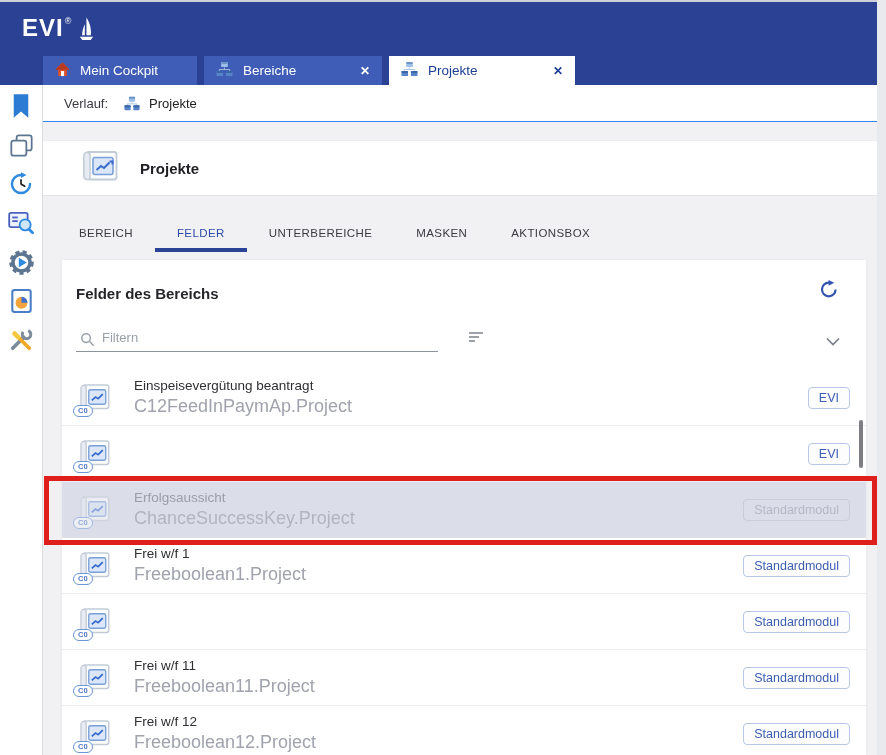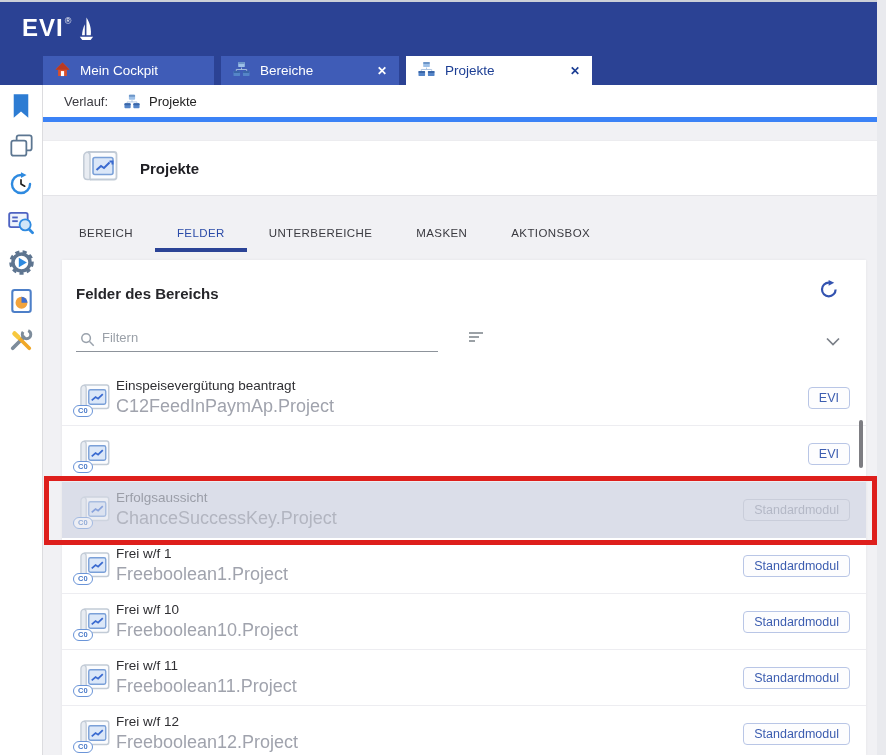--- a/index.html
+++ b/index.html
@@ -13,41 +13,41 @@
   .logo { position:absolute; left:22px; top:12px; display:flex; align-items:flex-start;
           color:#fff; font-size:24px; font-weight:bold; letter-spacing:1px; }
   .logo sup { font-size:9px; margin:2px 1px 0 1px; font-weight:normal; }
   .logo svg { margin-left:3px; margin-top:2px; }
 
   .tabbar { position:absolute; left:43px; bottom:0; display:flex; gap:7px; }
   .wtab { height:29px; display:flex; align-items:center; padding:0 12px;
           background:#3f5cb7; color:#fff; font-size:13.5px; cursor:default; }
   .wtab .wtab-label { margin-left:10px; white-space:nowrap; }
   .wtab .close-x { margin-left:auto; font-weight:bold; font-size:12px; padding-left:14px; }
-  .wtab.t1 { width:171px; }
+  .wtab.t1 { width:154px; }
   .wtab.t2 { width:178px; }
   .wtab.t3 { width:186px; }
   .wtab.active { background:#fff; color:#1c3e94; }
   .wtab.active .close-x { color:#1c3e94; }
 
   
   .right-strip { position:absolute; left:877px; top:0; width:9px; height:755px; background:#e9eaee; }
 
   
   .sidebar { position:absolute; left:0; top:85px; width:43px; height:670px; background:#fff;
              border-right:1px solid #dcdcdf; display:flex; flex-direction:column; align-items:center;
              padding-top:8px; }
   .side-btn { width:43px; height:26px; display:flex; align-items:center; justify-content:center;
               margin-bottom:13px; cursor:pointer; }
 
   
   .content { position:absolute; left:43px; top:85px; width:834px; height:670px; background:#f1f1f4; }
 
   .breadcrumb { position:absolute; left:0; top:0; width:834px; height:37px; background:#fff;
-                border-bottom:5px solid #3b82f6; display:flex; align-items:center; padding-left:21px;
+                border-bottom:1px solid #3b82f6; display:flex; align-items:center; padding-left:21px;
                 font-size:13px; color:#3a3a40; }
   .breadcrumb .crumb-icon { margin:0 9px 0 16px; display:flex; }
   .breadcrumb .crumb-item { color:#222; }
 
   .title-card { position:absolute; left:0; top:55px; width:834px; height:56px; background:#fff;
                 border-top:1px solid #ececef; border-bottom:1px solid #e4e4e8;
                 display:flex; align-items:center; padding-left:35px; }
   .title-card .page-title { margin-left:22px; font-size:15px; font-weight:bold; color:#1f1f24; }
 
   .section-tabs { position:absolute; left:0; top:128px; display:flex; gap:0; padding-left:14px; }
@@ -72,21 +72,21 @@
   .chevron-btn { position:absolute; right:0; top:6px; cursor:pointer; }
 
   
   .list { position:absolute; left:0; top:110px; right:0; }
   .row { height:56px; display:flex; align-items:center; padding:0 16px 0 14px;
          border-bottom:1px solid #ededf1; background:#fff; cursor:pointer; }
   .row-icon { position:relative; width:36px; height:32px; flex:0 0 36px; }
   .c0-badge { position:absolute; left:-3px; bottom:-3px; border:1.5px solid #6b95d8; border-radius:8px;
               background:#fff; color:#4a7ac8; font-size:7.5px; font-weight:bold; padding:1px 4px;
               line-height:8px; }
-  .row-text { margin-left:4px; display:flex; flex-direction:column; gap:3px; min-width:0; }
+  .row-text { margin-left:22px; display:flex; flex-direction:column; gap:3px; min-width:0; }
   .row-title { font-size:13.5px; color:#2f2f33; }
   .row-subtitle { font-size:18px; color:#a0a3ad; }
   .row-badge { margin-left:auto; border:1px solid #b9c6e6; border-radius:4px; padding:3px 10px;
                font-size:12.5px; color:#3c5db0; background:#fdfdfe; white-space:nowrap; }
   .row.highlighted { background:#dbdee9; border-bottom-color:#dbdee9; }
   .row.highlighted .row-title { color:#9b9ea8; }
   .row.highlighted .row-subtitle { color:#b2b5c0; }
   .row.highlighted .row-icon { opacity:0.5; }
   .row.highlighted .row-badge { border-color:#c9cdda; color:#b4b8c6; background:transparent; }
 
@@ -354,24 +354,20 @@
         <div class="row">
           <div class="row-icon">
             <svg width="34" height="30" viewBox="0 0 40 34">
               <path d="M10 3 H36 a2.5 2.5 0 0 1 2.5 2.5 V28 a2.5 2.5 0 0 1 -2.5 2.5 H12" fill="#fbfcfe" stroke="#c2cbd6" stroke-width="1.8"></path>
               <path d="M10 3 a4.2 4.2 0 0 0 -4.2 4.2 V27 a3.6 3.6 0 0 0 3.6 3.5 h2.6 V7.2 A4.2 4.2 0 0 0 10 3 z" fill="#e8ecf2" stroke="#c2cbd6" stroke-width="1.5"></path>
               <rect x="15" y="8.5" width="20" height="17" rx="2" fill="#dbe7f8" stroke="#7aa0d8" stroke-width="1.6"></rect>
               <path d="M18.5 21 l4.5 -4 3 2 5.5 -5.5" stroke="#3a6ad0" stroke-width="2" fill="none"></path>
             </svg>
             <span class="c0-badge">C0</span>
           </div>
-          <div class="row-text">
-            <span class="row-title">Frei w/f 10</span>
-            <span class="row-subtitle">Freeboolean10.Project</span>
-          </div>
           <span class="row-badge">Standardmodul</span>
         </div>
 
         <div class="row">
           <div class="row-icon">
             <svg width="34" height="30" viewBox="0 0 40 34">
               <path d="M10 3 H36 a2.5 2.5 0 0 1 2.5 2.5 V28 a2.5 2.5 0 0 1 -2.5 2.5 H12" fill="#fbfcfe" stroke="#c2cbd6" stroke-width="1.8"></path>
               <path d="M10 3 a4.2 4.2 0 0 0 -4.2 4.2 V27 a3.6 3.6 0 0 0 3.6 3.5 h2.6 V7.2 A4.2 4.2 0 0 0 10 3 z" fill="#e8ecf2" stroke="#c2cbd6" stroke-width="1.5"></path>
               <rect x="15" y="8.5" width="20" height="17" rx="2" fill="#dbe7f8" stroke="#7aa0d8" stroke-width="1.6"></rect>
               <path d="M18.5 21 l4.5 -4 3 2 5.5 -5.5" stroke="#3a6ad0" stroke-width="2" fill="none"></path>

